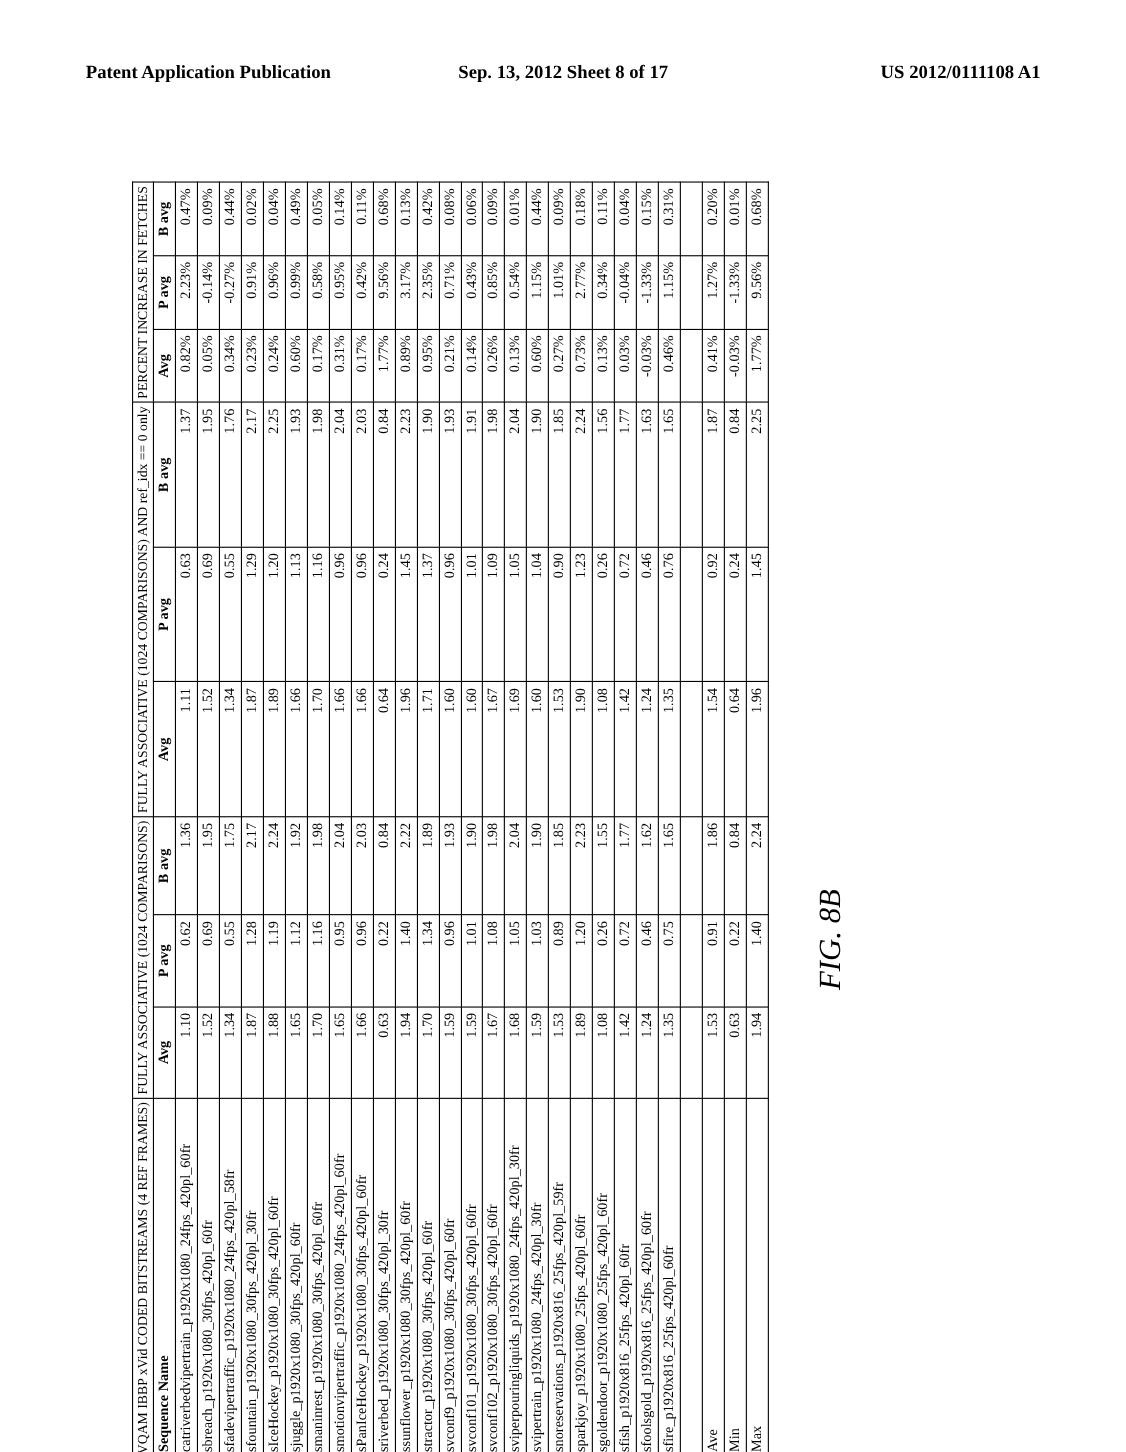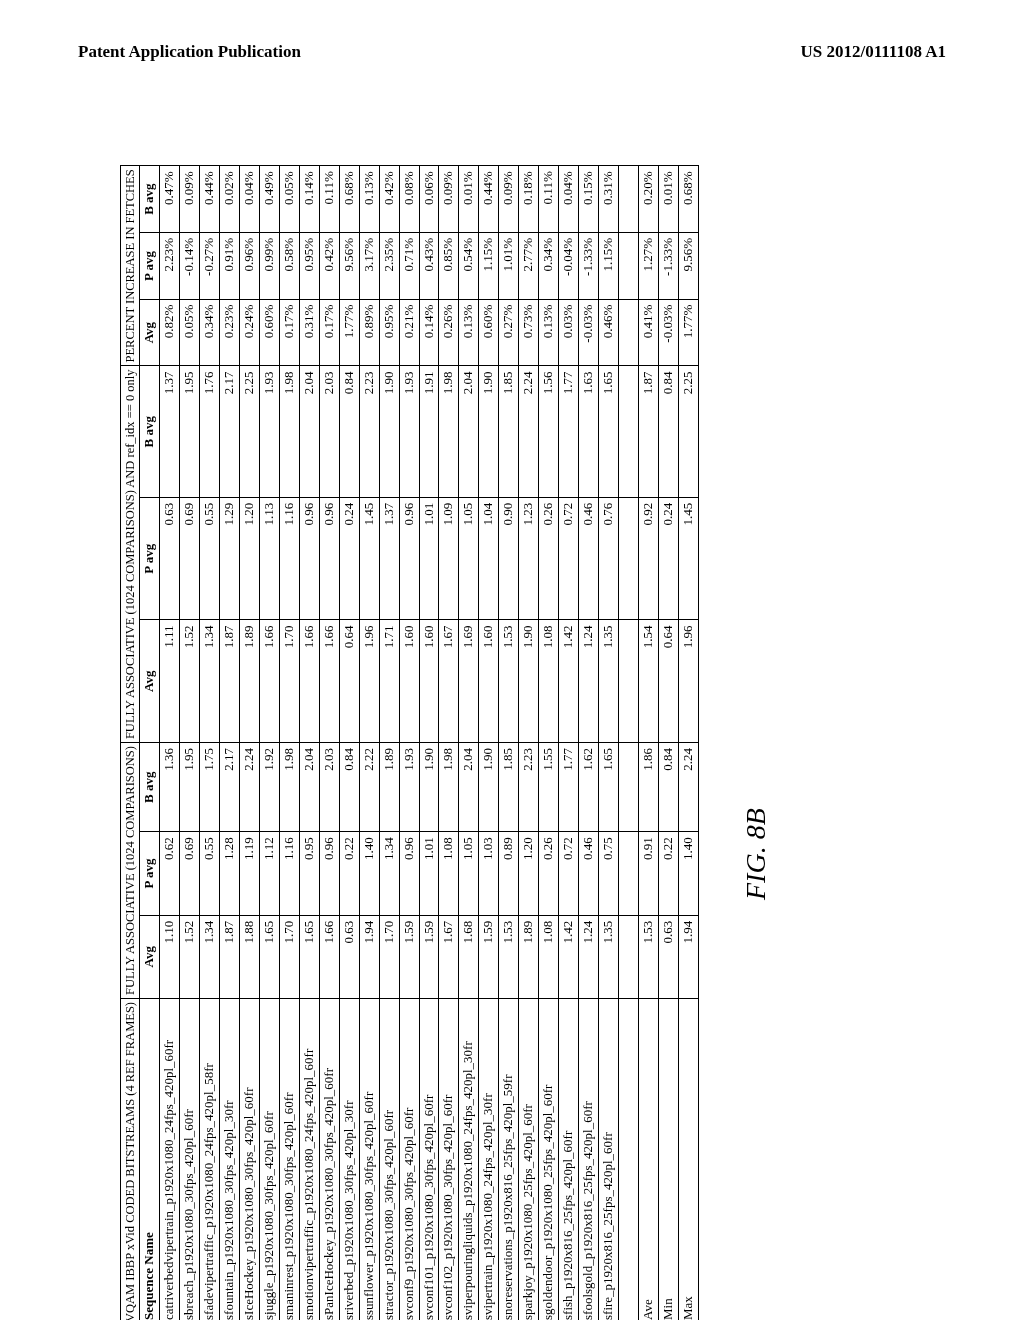--- a/index.html
+++ b/index.html
@@ -12,21 +12,21 @@
     width: 1024px;
   }
   .page {
     position: relative;
     width: 1024px;
     height: 1320px;
     box-sizing: border-box;
   }
   .hdr-left, .hdr-center, .hdr-right {
     position: absolute;
-    top: 42px;
+    top: 56px;
     font-size: 17px;
     font-weight: bold;
   }
   .hdr-left  { left: 78px; }
   .hdr-center{ left: 0; width: 1024px; text-align: center; }
   .hdr-right { right: 78px; }
 
   .table-wrap {
     position: absolute;
     top: 165px;
@@ -76,20 +76,21 @@
     transform: rotate(-90deg);
     transform-origin: left top;
   }
 </style>
 </head>
 <body>
 
 <div class="page">
 
   <div class="hdr-left">Patent Application Publication</div>
+  <div class="hdr-center">Sep. 13, 2012  Sheet 8 of 17</div>
   <div class="hdr-right">US 2012/0111108 A1</div>
 
   <div class="table-wrap" style="top: 1326px;">
     <table>
       <colgroup>
         <col class="seq">
         <col class="num">
           <col class="num">
           <col class="num2">
         <col class="num">

